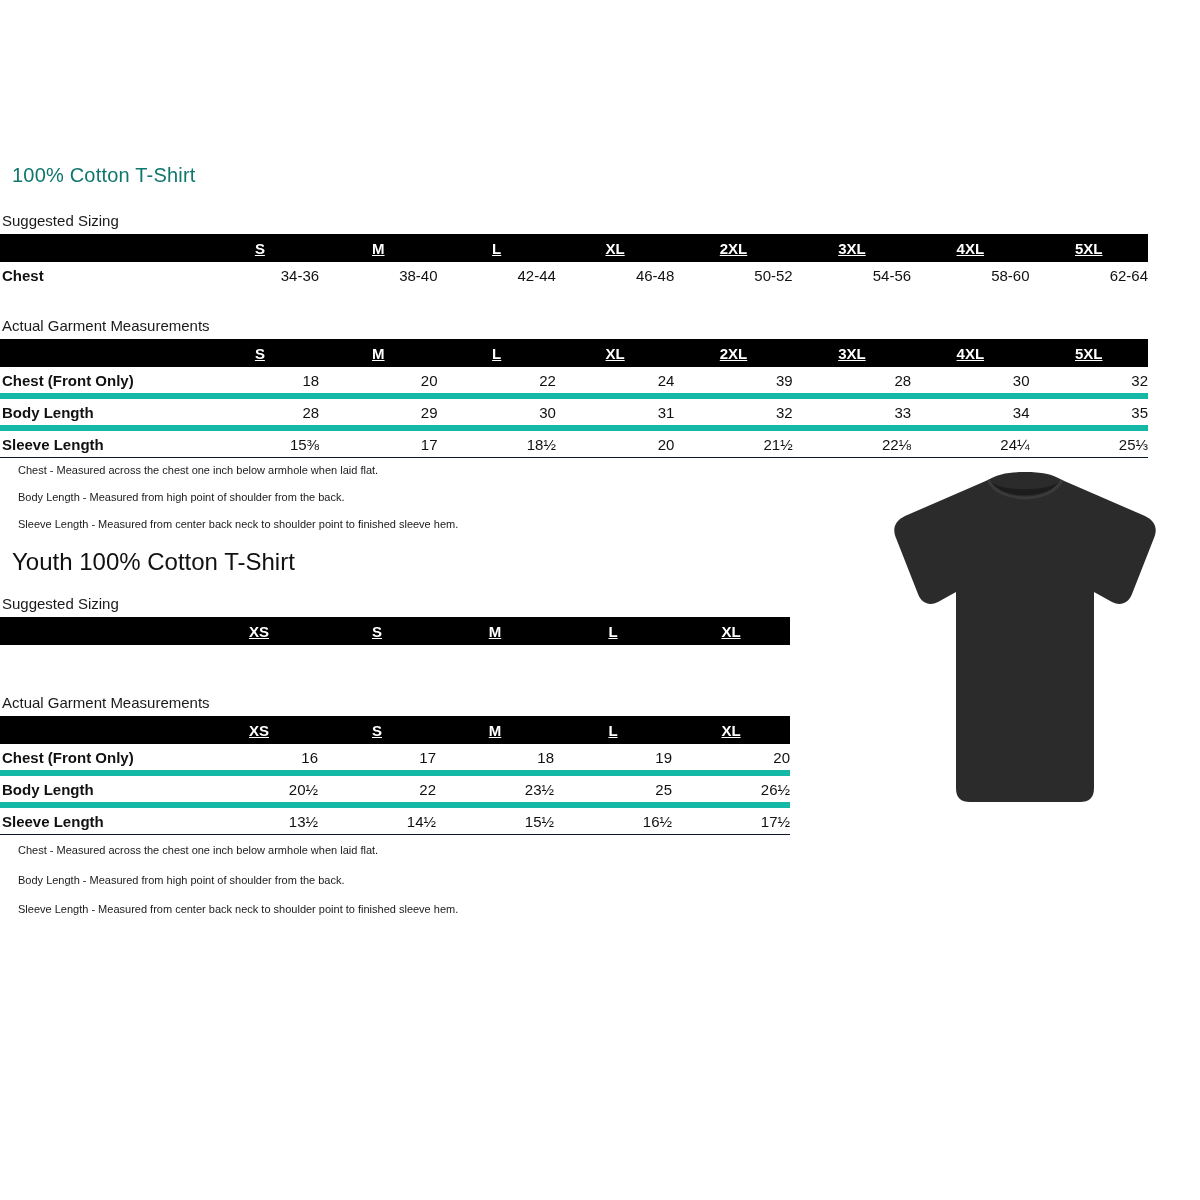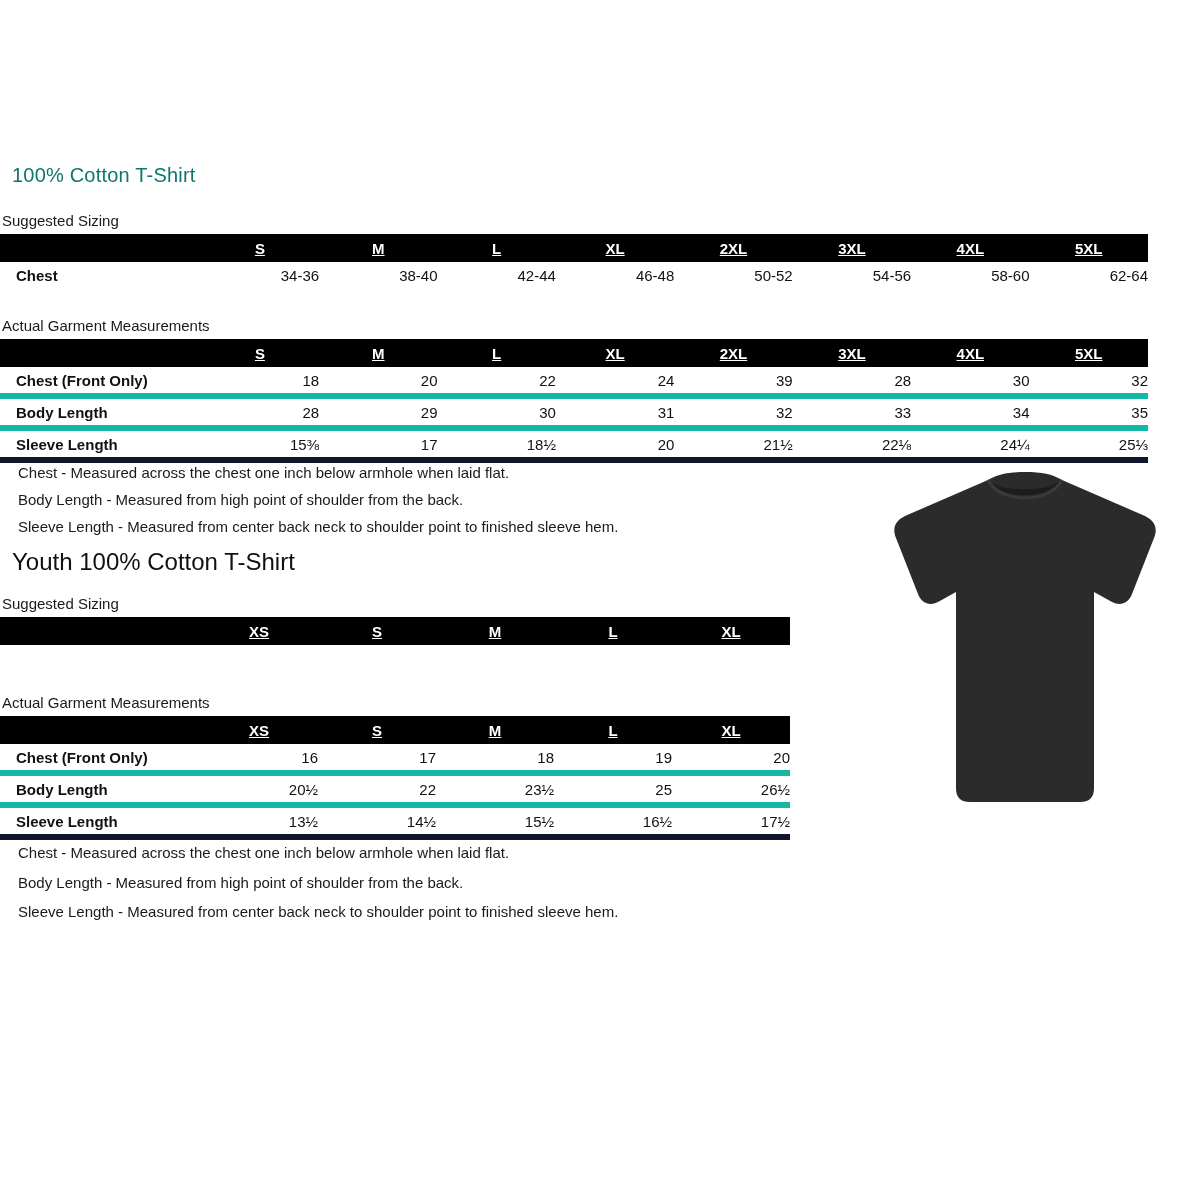--- a/index.html
+++ b/index.html
@@ -89,33 +89,33 @@
     text-decoration: underline;
   }
   .body-row td {
     text-align: right;
     color: #111;
     background: #ffffff;
   }
   .body-row td.rowlabel {
     text-align: left;
     font-weight: bold;
-    padding-left: 16px;
+    padding-left: 2px;
   }
   .ruled .body-row td {
     border-bottom: 6px solid #14b8a6;
   }
   .ruled .body-row:last-child td {
-    border-bottom: 6px solid #0f172a;
+    border-bottom: 1px solid #0f172a;
   }
 
   
   .note {
     position: absolute;
-    font-size: 15px;
+    font-size: 11px;
     color: #1a1a1a;
     white-space: nowrap;
   }
 
   .youth-title {
     position: absolute;
     left: 12px;
     top: 548px;
     font-size: 24px;
     font-weight: 500;

